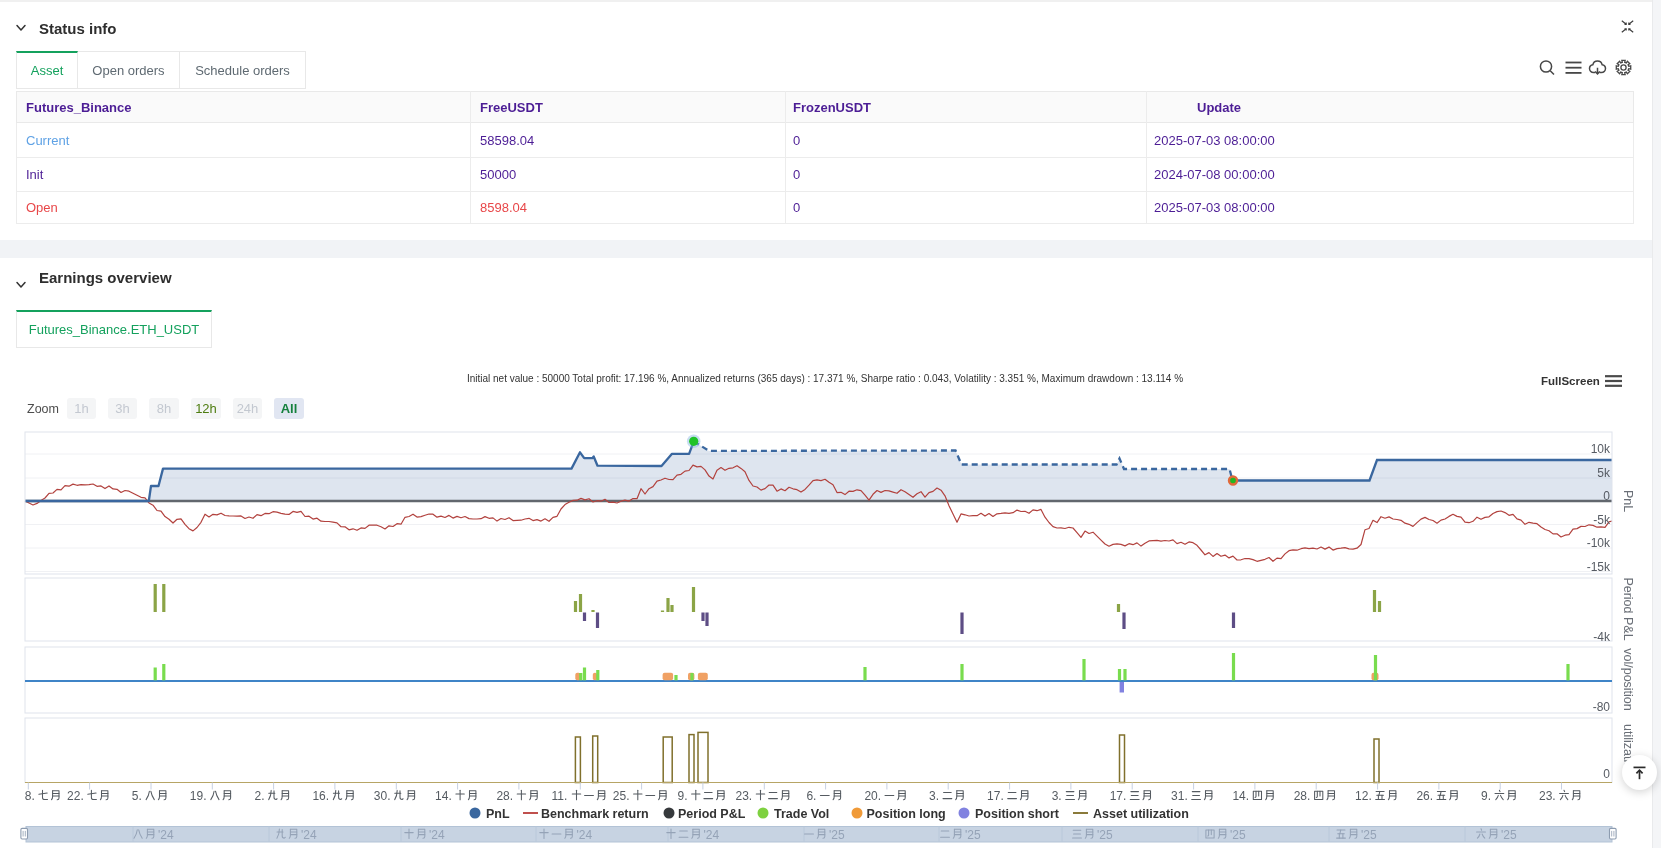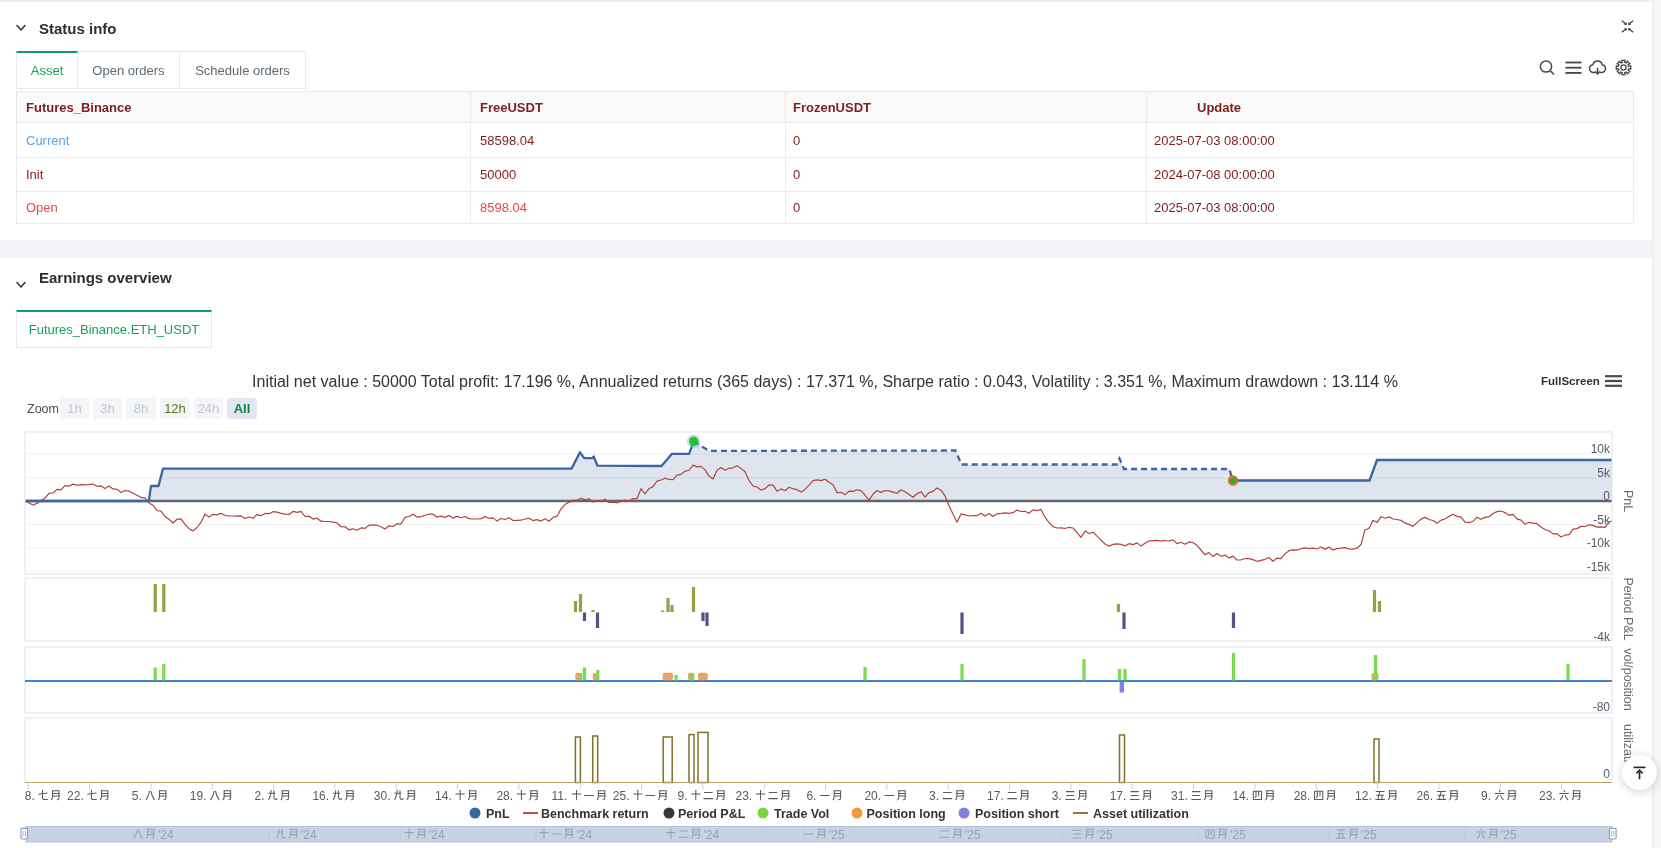--- a/index.html
+++ b/index.html
@@ -1,21 +1,21 @@
 <!DOCTYPE html>
 <html><head><meta charset="utf-8"><style>
 *{margin:0;padding:0;box-sizing:border-box}
 body{width:1661px;height:848px;font-family:"Liberation Sans",sans-serif;background:#fff;position:relative;overflow:hidden}
 .abs{position:absolute}
 .hdr{font-size:15px;font-weight:bold;color:#2e2e2e}
 .tabs{position:absolute;display:flex}
 .tab{height:38px;border:1px solid #e8e8e8;border-left:none;background:#fff;font-size:13px;color:#5f6a72;display:flex;align-items:center;justify-content:center}
 .tab.first{border-left:1px solid #e8e8e8}
 .tab.active{border-top:2px solid #14a15d;color:#14a15d}
-.cell{position:absolute;font-size:13px;color:#7f1d1d;line-height:1}
+.cell{position:absolute;font-size:13px;color:#4c1d95;line-height:1}
 .vline{position:absolute;width:1px;background:#ececec}
 .hline{position:absolute;height:1px;background:#ececec}
 </style></head>
 <body>
 <div class="abs" style="left:0;top:0;width:1652px;height:2px;background:#f0f0f0"></div>
 <div class="abs" style="left:1652px;top:0;width:9px;height:848px;background:#f4f5f7;border-left:1px solid #e9eaec"></div>
 
 <svg class="abs" style="left:15px;top:22px" width="12" height="12" viewBox="0 0 12 12">
     <path d="M2 3.5 L6 8 L10 3.5" fill="none" stroke="#333" stroke-width="1.5" stroke-linecap="round" stroke-linejoin="round"></path>
   </svg>
@@ -80,32 +80,32 @@
 
 <div class="abs" style="left:0;top:240px;width:1652px;height:18px;background:#f1f3f6"></div>
 
 <svg class="abs" style="left:15px;top:279px" width="12" height="12" viewBox="0 0 12 12">
     <path d="M2 3.5 L6 8 L10 3.5" fill="none" stroke="#333" stroke-width="1.5" stroke-linecap="round" stroke-linejoin="round"></path>
   </svg>
 <div class="abs hdr" style="left:39px;top:269px">Earnings overview</div>
 <div class="tabs" style="left:16px;top:310px">
 <div class="tab first active" style="width:196px">Futures_Binance.ETH_USDT</div>
 </div>
-<div class="abs" style="left:0;top:373px;width:1650px;text-align:center;font-size:16px;color:#333">Initial net value : 50000 Total profit: 17.196 %, Annualized returns (365 days) : 17.371 %, Sharpe ratio : 0.043, Volatility : 3.351 %, Maximum drawdown : 13.114 %</div>
+<div class="abs" style="left:0;top:373px;width:1650px;text-align:center;font-size:10px;color:#333">Initial net value : 50000 Total profit: 17.196 %, Annualized returns (365 days) : 17.371 %, Sharpe ratio : 0.043, Volatility : 3.351 %, Maximum drawdown : 13.114 %</div>
 <div class="abs" style="left:1541px;top:375px;font-size:11.5px;font-weight:bold;color:#333">FullScreen</div>
 <svg class="abs" style="left:1605px;top:375px" width="17" height="12" viewBox="0 0 17 12">
     <g stroke="#4a4a4a" stroke-width="2.2">
       <line x1="0" y1="1.2" x2="17" y2="1.2"></line>
       <line x1="0" y1="6" x2="17" y2="6"></line>
       <line x1="0" y1="10.8" x2="17" y2="10.8"></line>
     </g>
   </svg>
 
 <div class="abs" style="left:27px;top:402px;font-size:12.5px;color:#4d4d4d">Zoom</div>
-<div class="abs" style="left:60px;top:398px;display:flex;gap:4px;font-size:13px">
+<div class="abs" style="left:67px;top:398px;display:flex;gap:12px;font-size:13px">
 <div style="width:29px;height:21px;background:#f4f5f6;color:#c3c8d0;border-radius:3px;display:flex;align-items:center;justify-content:center">1h</div>
 <div style="width:29px;height:21px;background:#f4f5f6;color:#c3c8d0;border-radius:3px;display:flex;align-items:center;justify-content:center">3h</div>
 <div style="width:30px;height:21px;background:#f4f5f6;color:#c3c8d0;border-radius:3px;display:flex;align-items:center;justify-content:center">8h</div>
 <div style="width:30px;height:21px;background:#f4f5f6;color:#4d7c0f;border-radius:3px;display:flex;align-items:center;justify-content:center">12h</div>
 <div style="width:29px;height:21px;background:#f4f5f6;color:#c3c8d0;border-radius:3px;display:flex;align-items:center;justify-content:center">24h</div>
 <div style="width:30px;height:21px;background:#e1e6f2;color:#15803d;font-weight:bold;border-radius:3px;display:flex;align-items:center;justify-content:center">All</div>
 </div>
 
 <div class="abs" style="left:0;top:425px">
 <svg width="1652" height="423" viewBox="0 0 1652 423" font-family="Liberation Sans, sans-serif">

